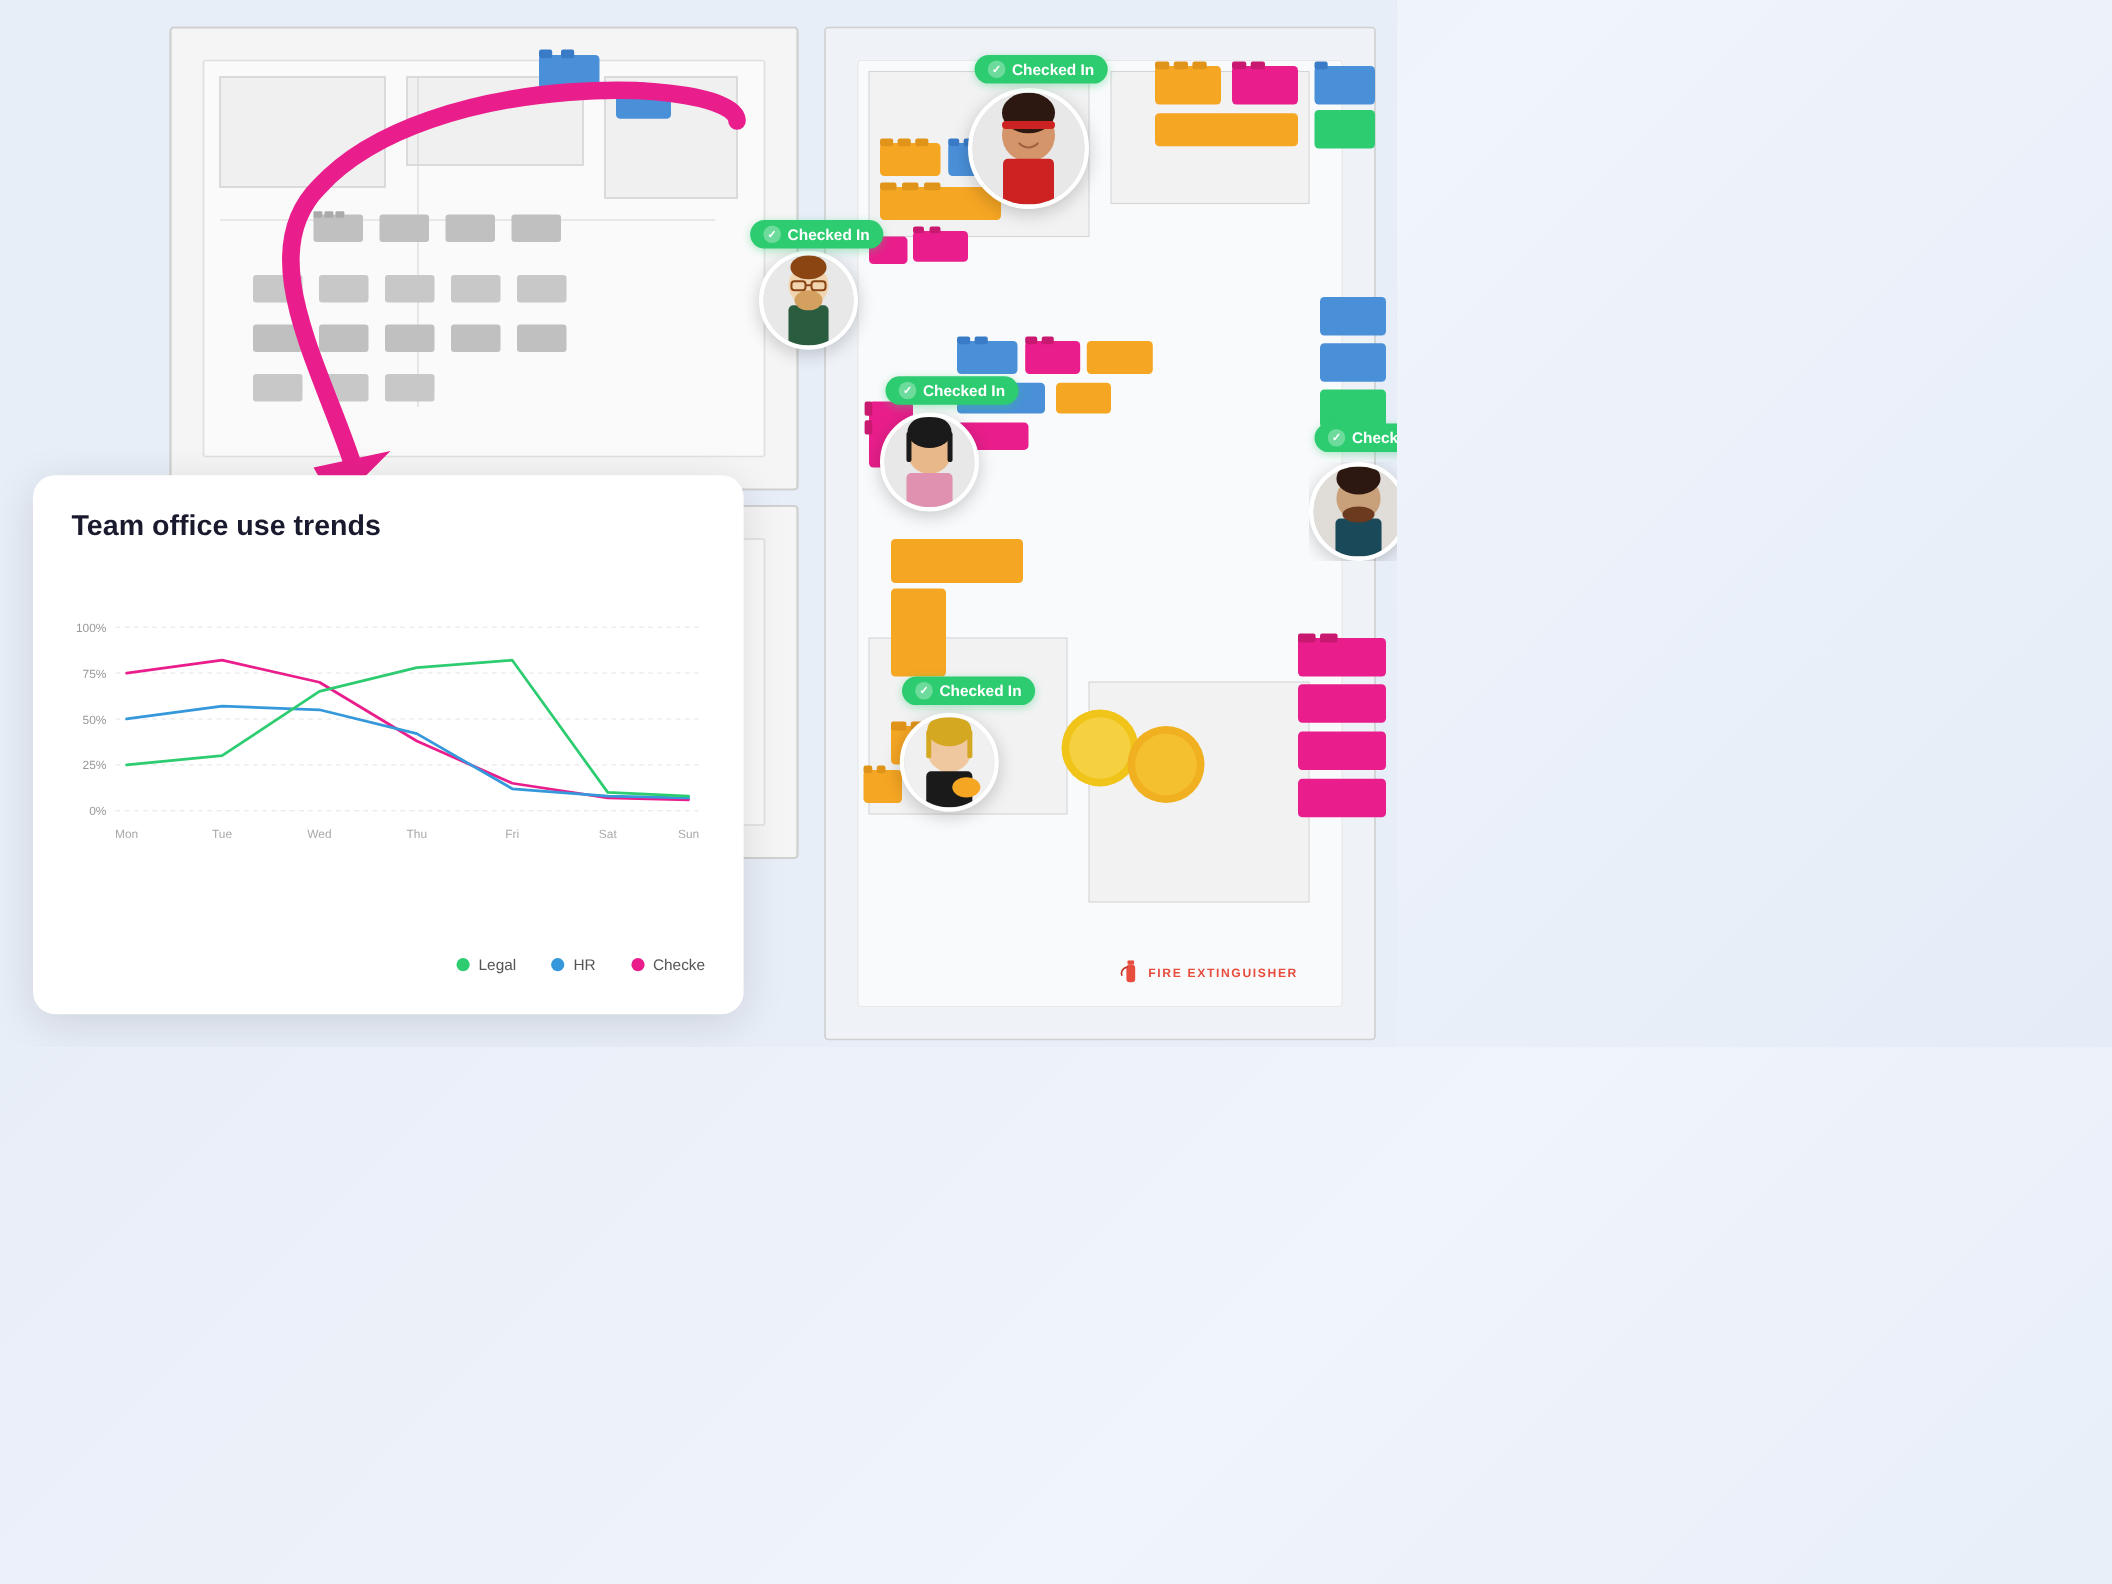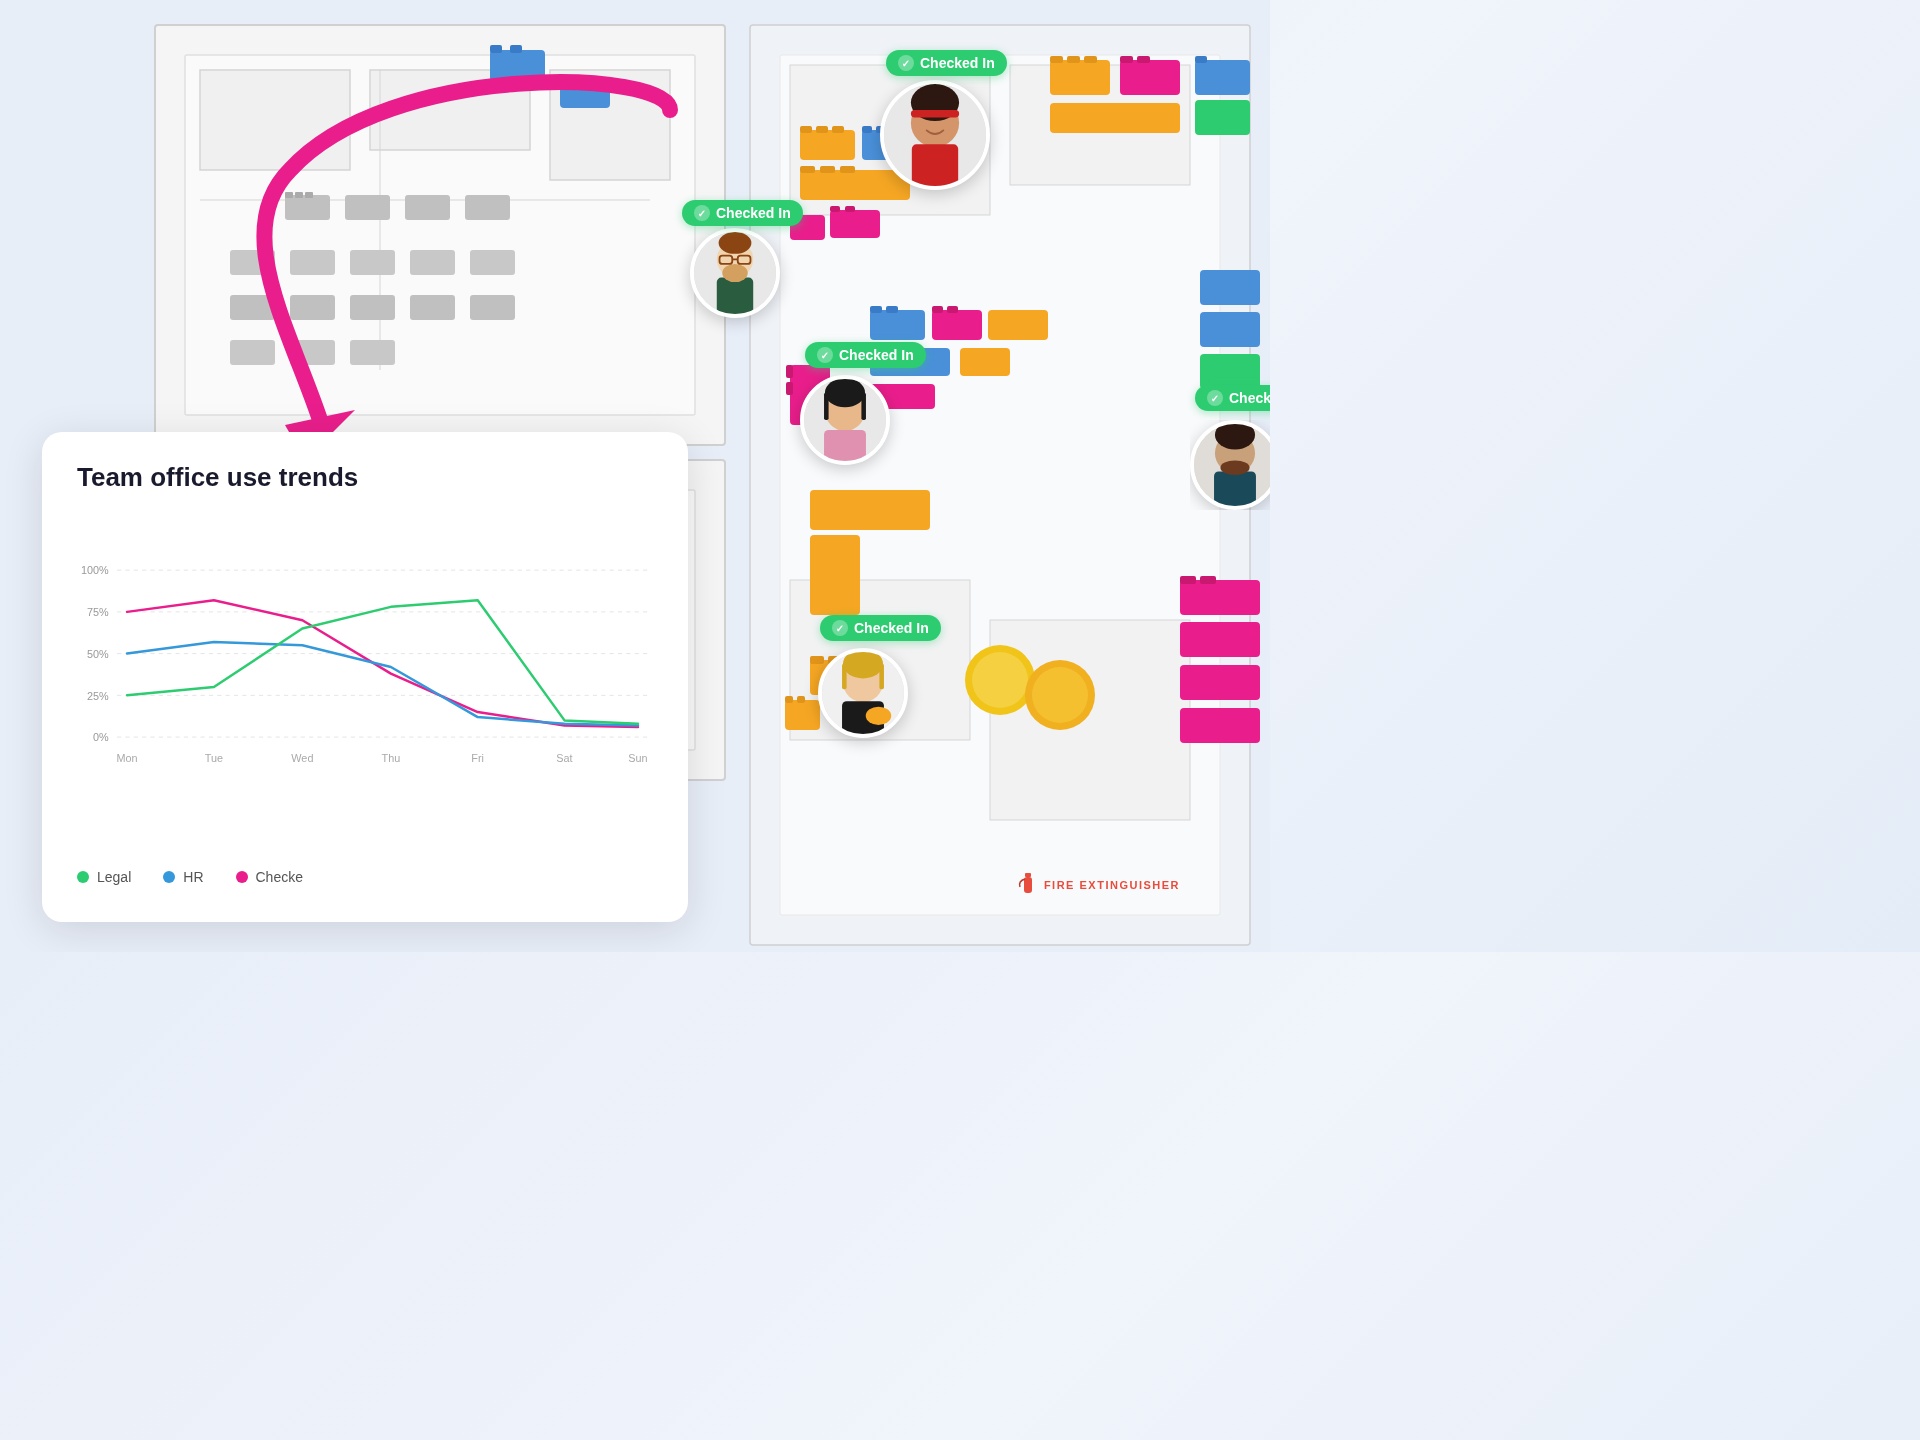--- a/index.html
+++ b/index.html
@@ -17,21 +17,21 @@
       position: absolute;
       top: 0;
       left: 0;
       width: 100%;
       height: 100%;
     }
 
     
     .chart-card {
       position: absolute;
-      left: 42px;
+      left: 30px;
       bottom: 30px;
       width: 646px;
       height: 490px;
       background: white;
       border-radius: 20px;
       box-shadow: 0 8px 40px rgba(0,0,0,0.12);
       padding: 30px 35px;
       z-index: 10;
     }
 
@@ -49,21 +49,21 @@
       text-align: right;
     }
 
     .chart-svg {
       width: 100%;
       height: 100%;
     }
 
     .chart-legend {
       display: flex;
-      justify-content: flex-start;
+      justify-content: flex-end;
       gap: 32px;
       margin-top: 12px;
     }
 
     .legend-item {
       display: flex;
       align-items: center;
       gap: 8px;
       font-size: 14px;
       color: #555;

